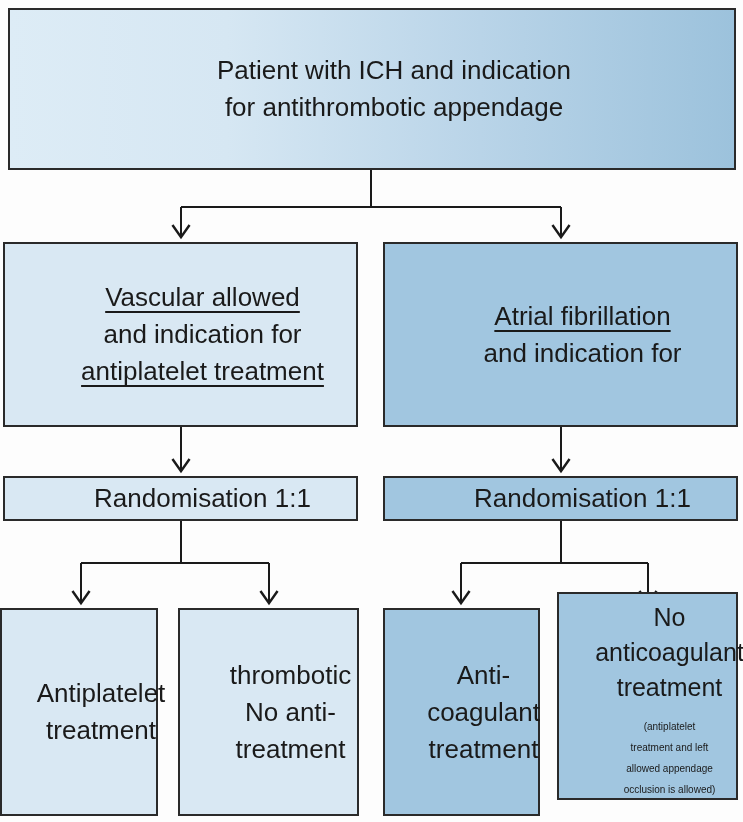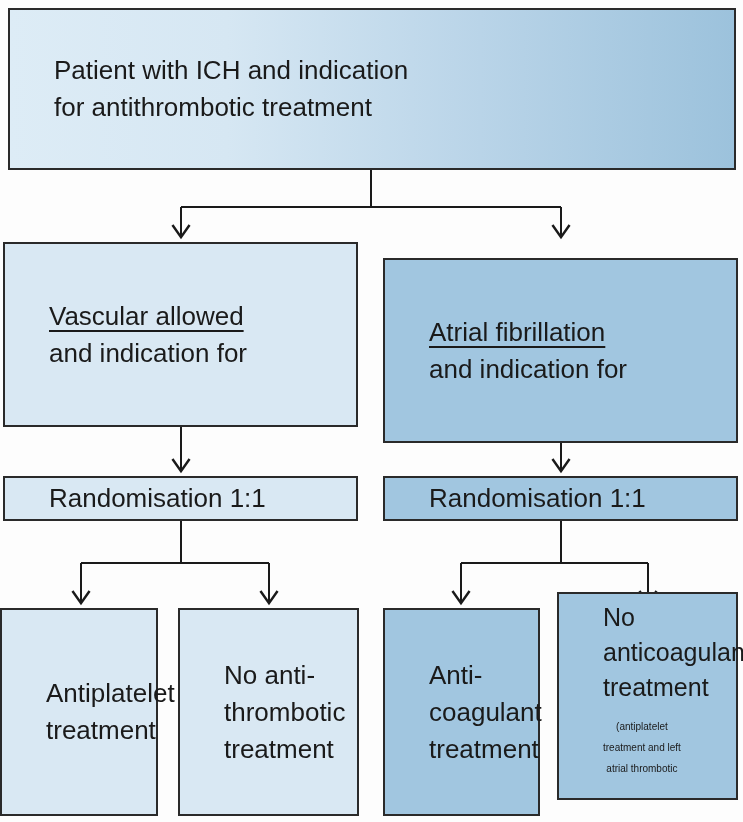--- a/index.html
+++ b/index.html
@@ -5,35 +5,35 @@
   html,body { margin:0; padding:0; background:#ffffff; }
   .canvas {
     position:relative; width:743px; height:822px;
     background:#fdfdfd; overflow:hidden;
     font-family:"Liberation Sans", sans-serif; color:#1a1a1a;
   }
   svg.connectors { position:absolute; left:0; top:0; width:743px; height:822px; }
   .node {
     position:absolute; box-sizing:border-box;
     border:2px solid #2a2a2a;
-    display:flex; flex-direction:column; align-items:flex-start; justify-content:center;
+    display:flex; flex-direction:column; align-items:center; justify-content:center;
     text-align:center;
     padding-left:44px;
   }
   .light { background:#d9e8f3; }
   .dark  { background:#a1c6e0; }
   .root  { background:linear-gradient(90deg,#ddecf6 0%,#d6e7f3 30%,#b9d4e8 65%,#9cc2dc 100%); }
   .line      { font-size:26px; line-height:37px; white-space:nowrap; }
   .line-sm   { font-size:25px; line-height:35px; white-space:nowrap; }
   .line-note { font-size:10px; line-height:21px; white-space:nowrap; }
   .u { text-decoration:underline; text-underline-offset:5px; text-decoration-thickness:2px; }
   
   .n-root   { left:8px;   top:8px;   width:728px; height:162px; }
   .n-vasc   { left:3px;   top:242px; width:355px; height:185px; }
-  .n-afib   { left:383px; top:258px; width:355px; height:185px; }
+  .n-afib   { left:383px; top:242px; width:355px; height:185px; }
   .n-randl  { left:3px;   top:476px; width:355px; height:45px; }
   .n-randr  { left:383px; top:476px; width:355px; height:45px; }
   .n-apt    { left:0;   top:608px; width:158px; height:208px; }
   .n-noat   { left:178px; top:608px; width:181px; height:208px; }
   .n-acg    { left:383px; top:608px; width:157px; height:208px; }
   .n-noacg  { left:557px; top:592px; width:181px; height:208px;
               justify-content:flex-start; padding-top:6px; }
   .n-noacg .note { margin-top:11px; }
 </style>
 </head>
@@ -62,26 +62,27 @@
     <path d="M269,563 L269,602" marker-end="url(#arrow)"></path>
 
     <path d="M561,521 L561,563"></path>
     <path d="M461,563 L648,563"></path>
     <path d="M461,563 L461,602" marker-end="url(#arrow)"></path>
     <path d="M648,563 L648,602" marker-end="url(#arrow)"></path>
   </svg>
 
   <div class="node root n-root">
     <span class="line">Patient with ICH and indication</span>
-    <span class="line">for antithrombotic treatment</span>
+    <span class="line">for antithrombotic appendage</span>
   </div>
 
   <div class="node light n-vasc">
     <span class="line u">Vascular allowed</span>
     <span class="line">and indication for</span>
+    <span class="line u">antiplatelet treatment</span>
   </div>
 
   <div class="node dark n-afib">
     <span class="line u">Atrial fibrillation</span>
     <span class="line">and indication for</span>
   </div>
 
   <div class="node light n-randl">
     <span class="line">Randomisation 1:1</span>
   </div>
@@ -89,35 +90,36 @@
   <div class="node dark n-randr">
     <span class="line">Randomisation 1:1</span>
   </div>
 
   <div class="node light n-apt">
     <span class="line">Antiplatelet</span>
     <span class="line">treatment</span>
   </div>
 
   <div class="node light n-noat">
+    <span class="line">thrombotic</span>
     <span class="line">No anti-</span>
-    <span class="line">thrombotic</span>
     <span class="line">treatment</span>
   </div>
 
   <div class="node dark n-acg">
     <span class="line">Anti-</span>
     <span class="line">coagulant</span>
     <span class="line">treatment</span>
   </div>
 
   <div class="node dark n-noacg">
     <span class="line-sm">No</span>
     <span class="line-sm">anticoagulant</span>
     <span class="line-sm">treatment</span>
     <div class="note">
       <div class="line-note">(antiplatelet</div>
       <div class="line-note">treatment and left</div>
-      <div class="line-note">atrial thrombotic</div>
+      <div class="line-note">allowed appendage</div>
+      <div class="line-note">occlusion is allowed)</div>
     </div>
   </div>
 
 </div>
 
 </body></html>

